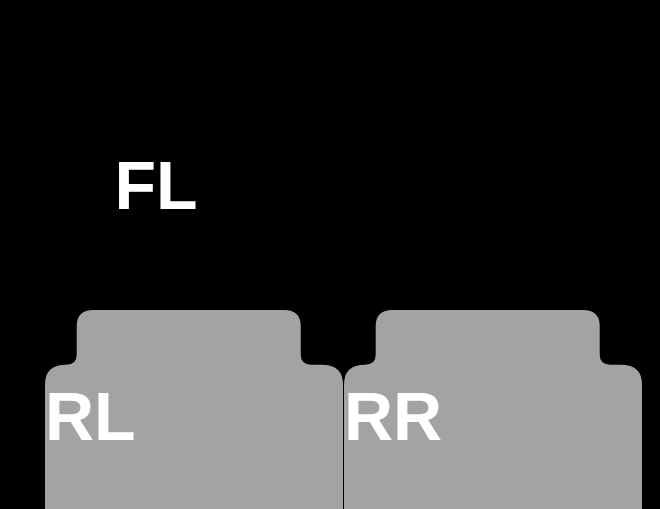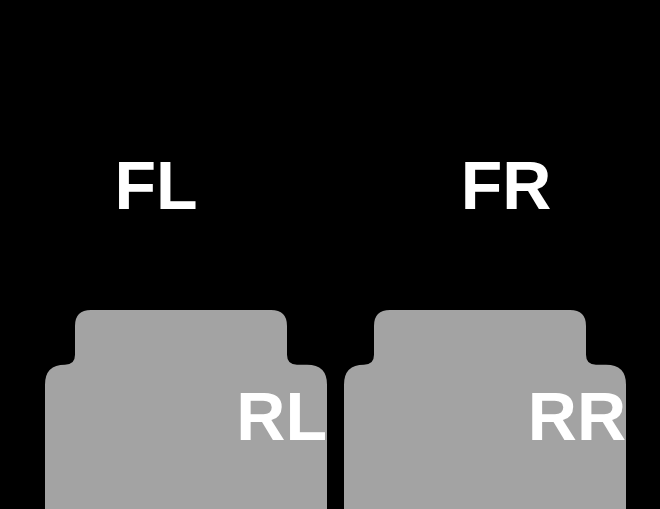--- a/index.html
+++ b/index.html
@@ -16,36 +16,37 @@
     font-family: "Liberation Sans", "DejaVu Sans", sans-serif;
   }
   .zone {
     position: absolute;
   }
   .position-label {
     color: var(--label-color, #fff);
     font-size: 68px;
     font-weight: 700;
     line-height: 1;
-    text-align: right;
+    text-align: left;
     user-select: none;
   }
   .front-zone {
     width: 160px;
     height: 90px;
     display: flex;
     align-items: center;
     justify-content: center;
   }
   .zone-front-left  { left: 76px;  top: 140px; }
   .zone-front-right { left: 426px; top: 140px; }
   .rear-zone {
     width: 282px;
     height: 199px;
     top: 310px;
+    padding-left: 16px;
   }
   .zone-rear-left  { left: 45px; }
   .zone-rear-right { left: 338px; margin-left: 6px; }
   .mat-svg {
     position: absolute;
     left: 0;
     top: 0;
     width: 100%;
     height: 100%;
     display: block;
@@ -62,23 +63,20 @@
 </style>
 </head>
 <body>
 
 <div class="stage">
 
   <div class="zone front-zone zone-front-left">
     <span class="position-label">FL</span>
   </div>
 
-  <div class="zone front-zone zone-front-right">
-    <span class="position-label">FR</span>
-  </div>
 
   <div class="zone rear-zone zone-rear-left">
     <svg class="mat-svg" viewBox="0 0 282 200" preserveAspectRatio="none" aria-hidden="true">
       <path d="M 46 0 H 226 Q 242 0 242 16 V 45 Q 242 55 252 55 H 262 Q 282 55 282 75 V 200 H 0 V 75 Q 0 55 20 55 Q 30 55 30 45 V 16 Q 30 0 46 0 Z"></path>
     </svg>
     <span class="position-label">RL</span>
   </div>
 
   <div class="zone rear-zone zone-rear-right">
     <svg class="mat-svg" viewBox="0 0 282 200" preserveAspectRatio="none" aria-hidden="true">

